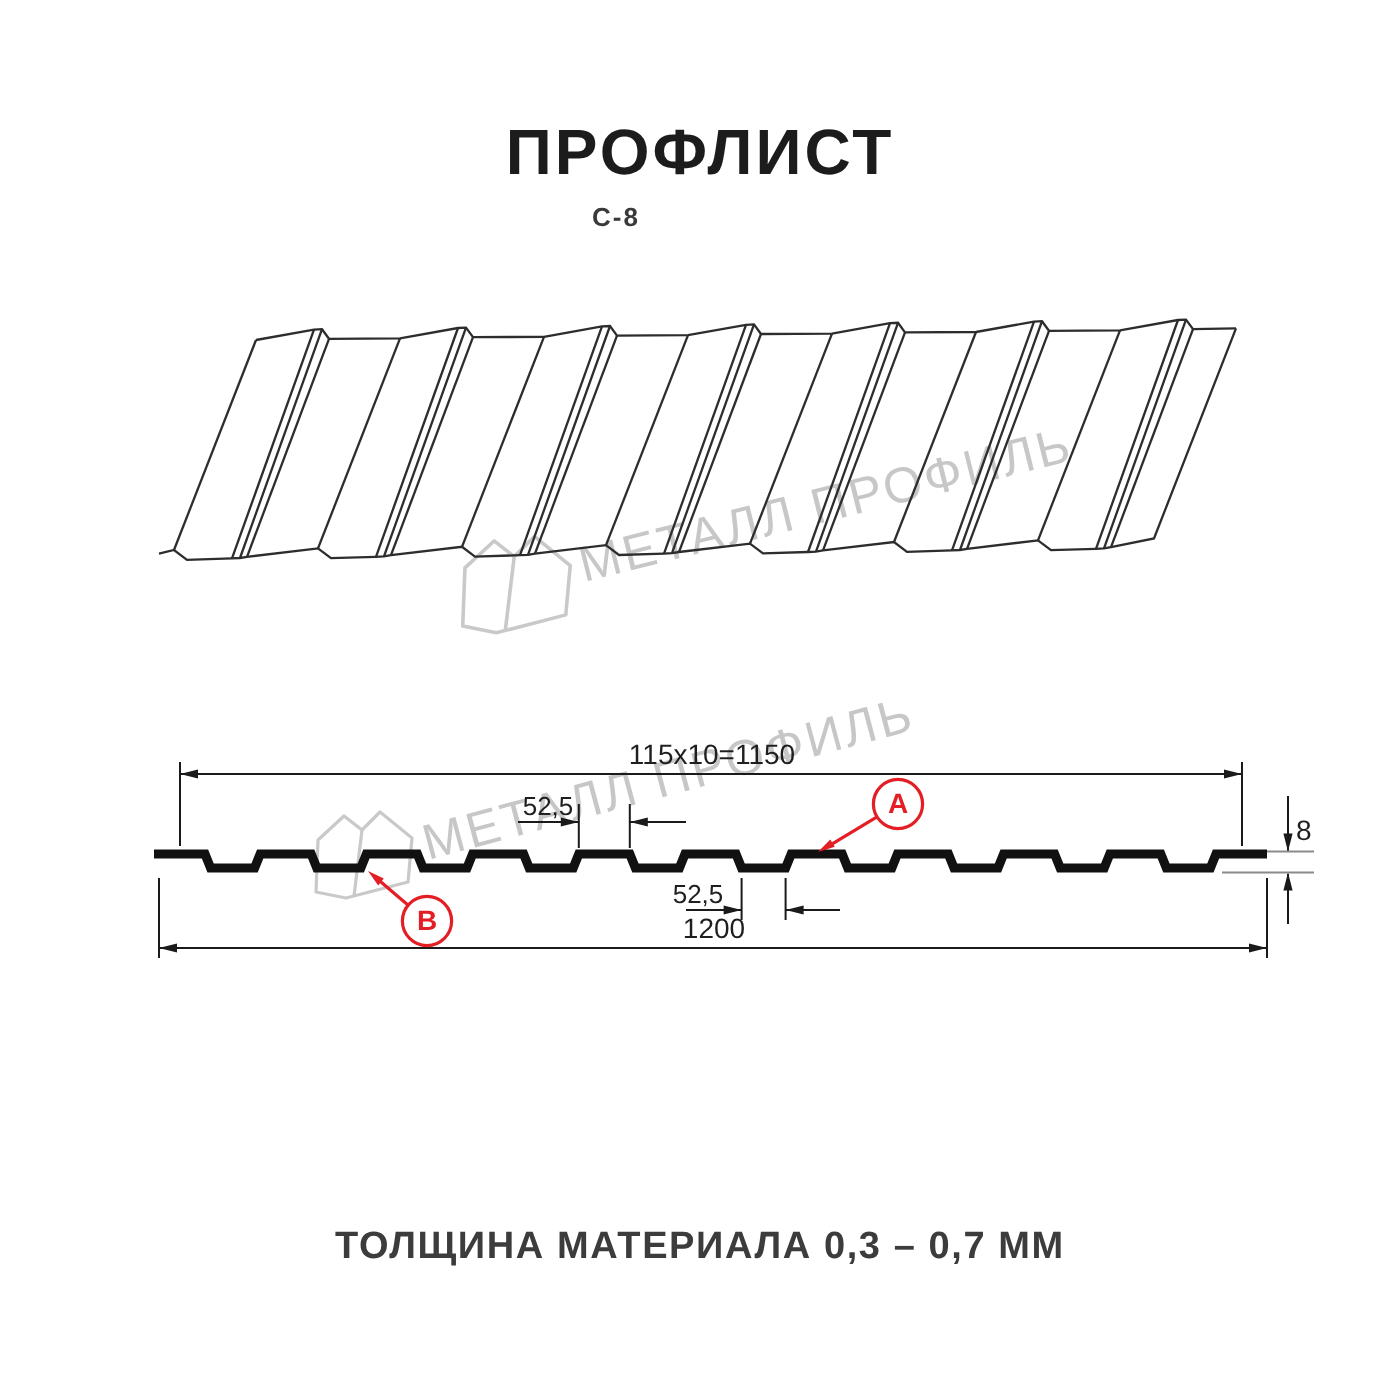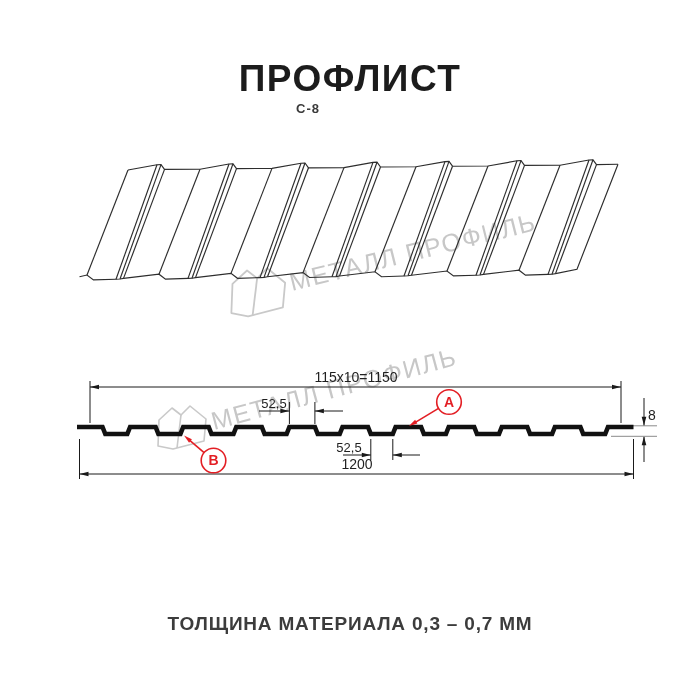--- a/index.html
+++ b/index.html
@@ -2,21 +2,21 @@
 <html><head>
 <meta charset="utf-8">
 <style>
   html,body{margin:0;padding:0;}
   body{
     width:700px;height:700px;position:relative;background:#ffffff;
     font-family:"Liberation Sans", sans-serif;overflow:hidden;
   }
   .title{
     position:absolute;top:58px;left:0;width:700px;text-align:center;
-    font-size:37px;font-weight:bold;color:#1c1c1c;letter-spacing:1.5px;
+    font-size:32px;font-weight:bold;color:#1c1c1c;letter-spacing:1.5px;
   }
   .subtitle{
     position:absolute;top:101px;left:0;width:616px;text-align:center;
     font-size:13px;font-weight:bold;color:#3a3a3a;letter-spacing:1px;
   }
   .footer{
     position:absolute;top:613px;left:0;width:700px;text-align:center;
     font-size:19px;font-weight:bold;color:#3c3c3c;letter-spacing:0.8px;
   }
   svg{position:absolute;top:0;left:0;}

